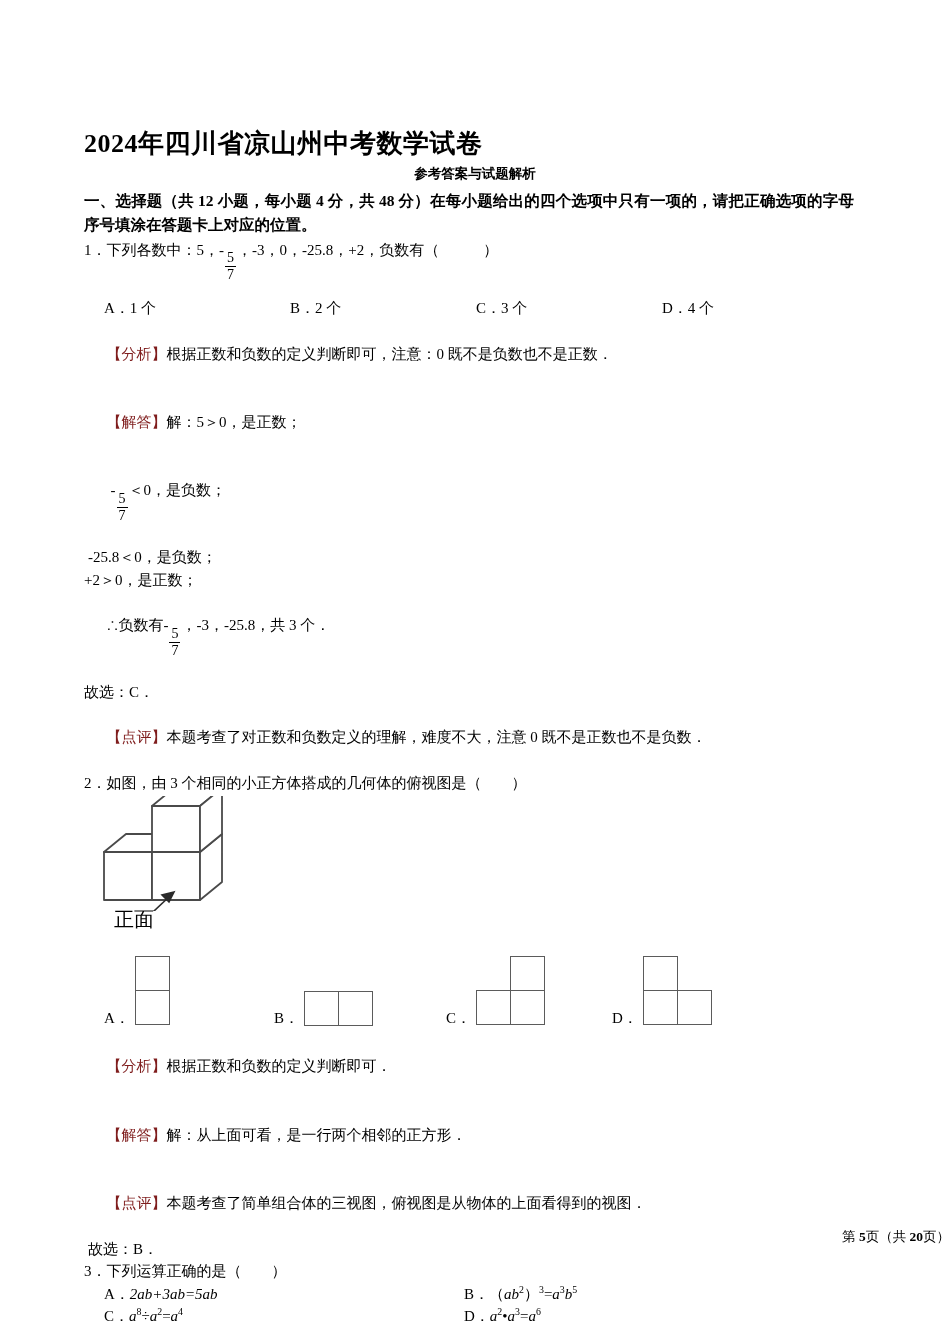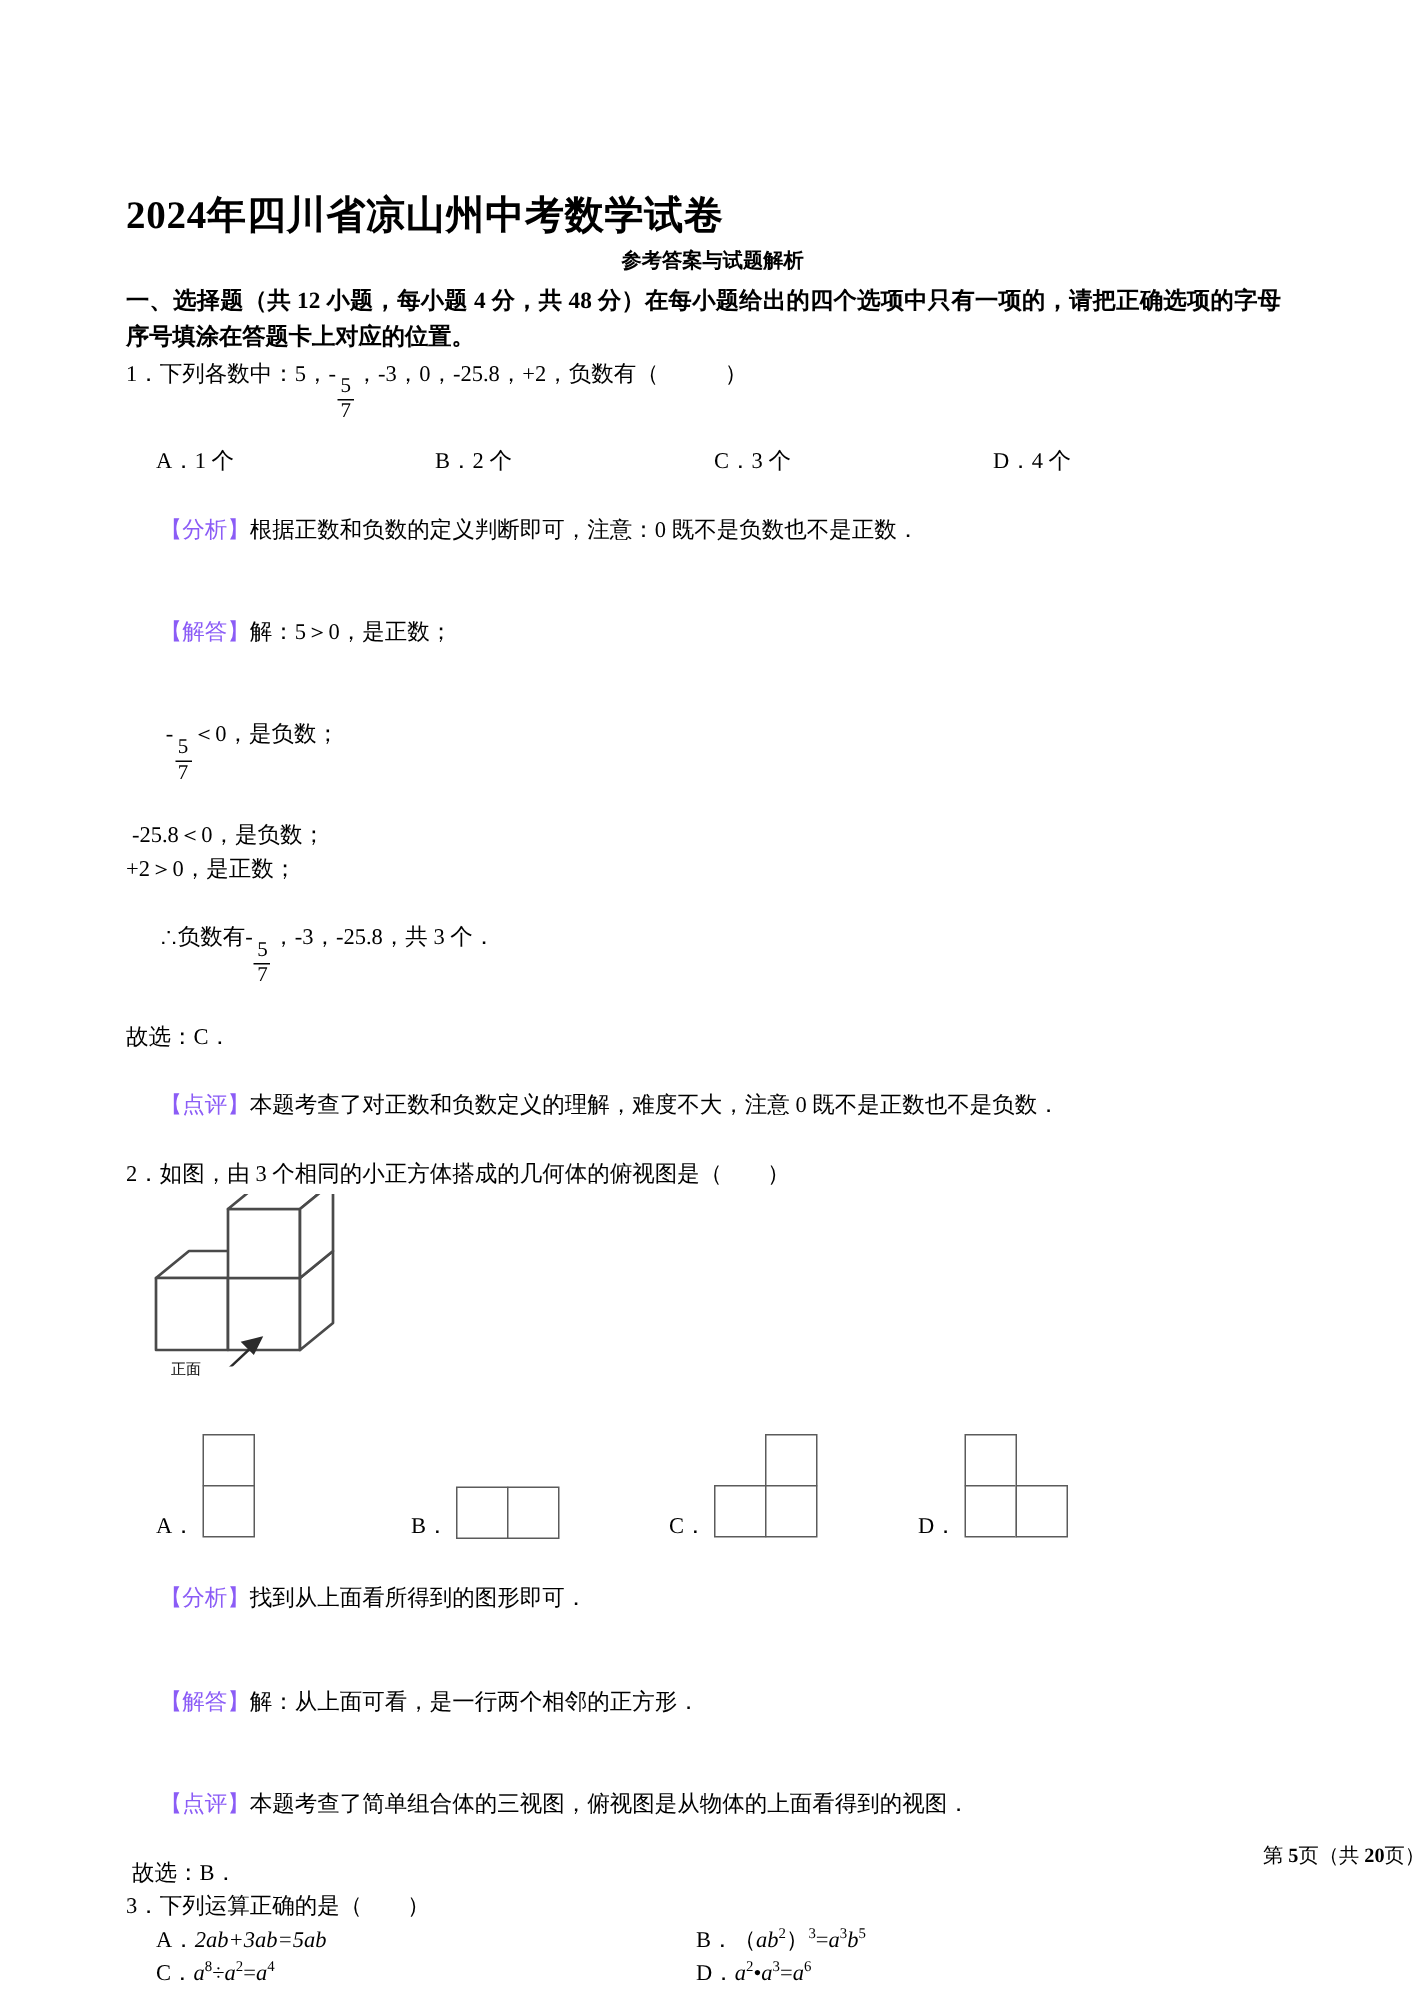--- a/index.html
+++ b/index.html
@@ -61,21 +61,21 @@
     margin: 0;
     white-space: pre-wrap;
   }
   .q-line {
     font-size: 15px;
     line-height: 1.5;
     margin: 0;
   }
 
   .tag {
-    color: #8b5cf6;
+    color: #7f1d1d;
     font-weight: normal;
   }
 
   .mi { font-style: italic; }
   sup { font-size: 0.66em; vertical-align: super; line-height: 0; }
 
   
   .frac {
     display: inline-flex;
     flex-direction: column;
@@ -106,21 +106,21 @@
   .fig-cubes {
     position: relative;
     height: 146px;
     margin: 2px 0 0 0;
   }
   .fig-cubes svg { position: absolute; left: 18px; top: 0; }
   .front-label {
     position: absolute;
     left: 30px;
     top: 110px;
-    font-size: 10px;
+    font-size: 20px;
     font-family: Liberation Serif, serif;
   }
 
   
   .fig-options {
     position: relative;
     height: 88px;
     margin-top: 2px;
   }
   .fig-opt {
@@ -269,21 +269,21 @@
         <span class="lbl">D．</span>
         <div class="grid-fig" style="width:70px;height:70px;">
           <div class="cell" style="left:0;top:0;"></div>
           <div class="cell" style="left:0;top:34px;"></div>
           <div class="cell" style="left:34px;top:34px;"></div>
         </div>
       </div>
     </div>
 
     <div class="line">
-      <span class="tag">【分析】</span><span>找到从上面看所得到的图形即可．</span>
+      <span class="tag">【分析】</span><span>根据正数和负数的定义判断即可．</span>
     </div>
     <div class="line">
       <span class="tag">【解答】</span><span>解：从上面可看，是一行两个相邻的正方形．</span>
     </div>
     <div class="line">
       <span class="tag">【点评】</span><span>本题考查了简单组合体的三视图，俯视图是从物体的上面看得到的视图．</span>
     </div>
     <div class="line" style="padding-left:4px;">故选：B．</div>
 
     <div class="q-line">

